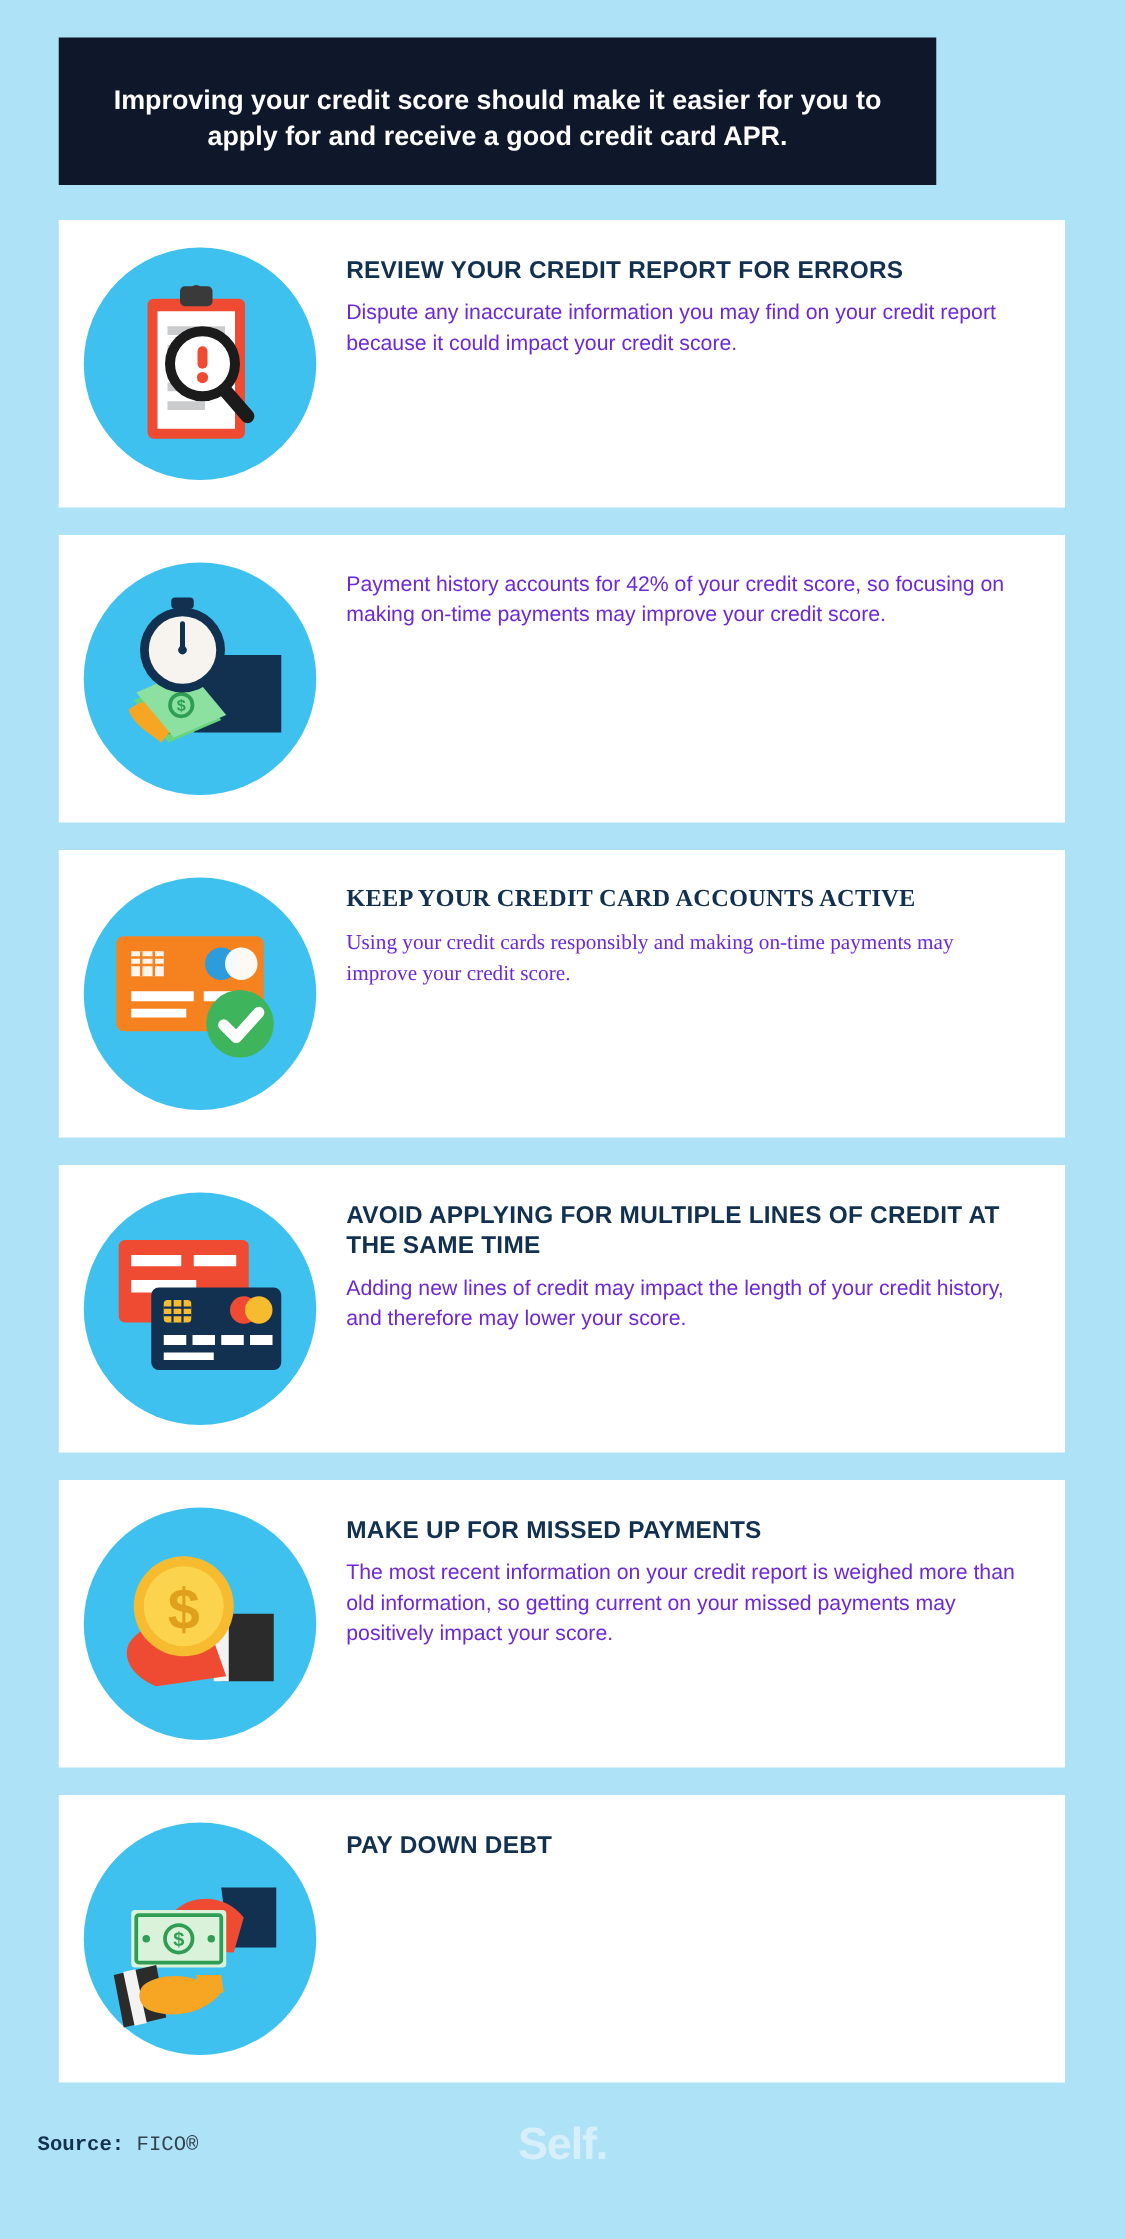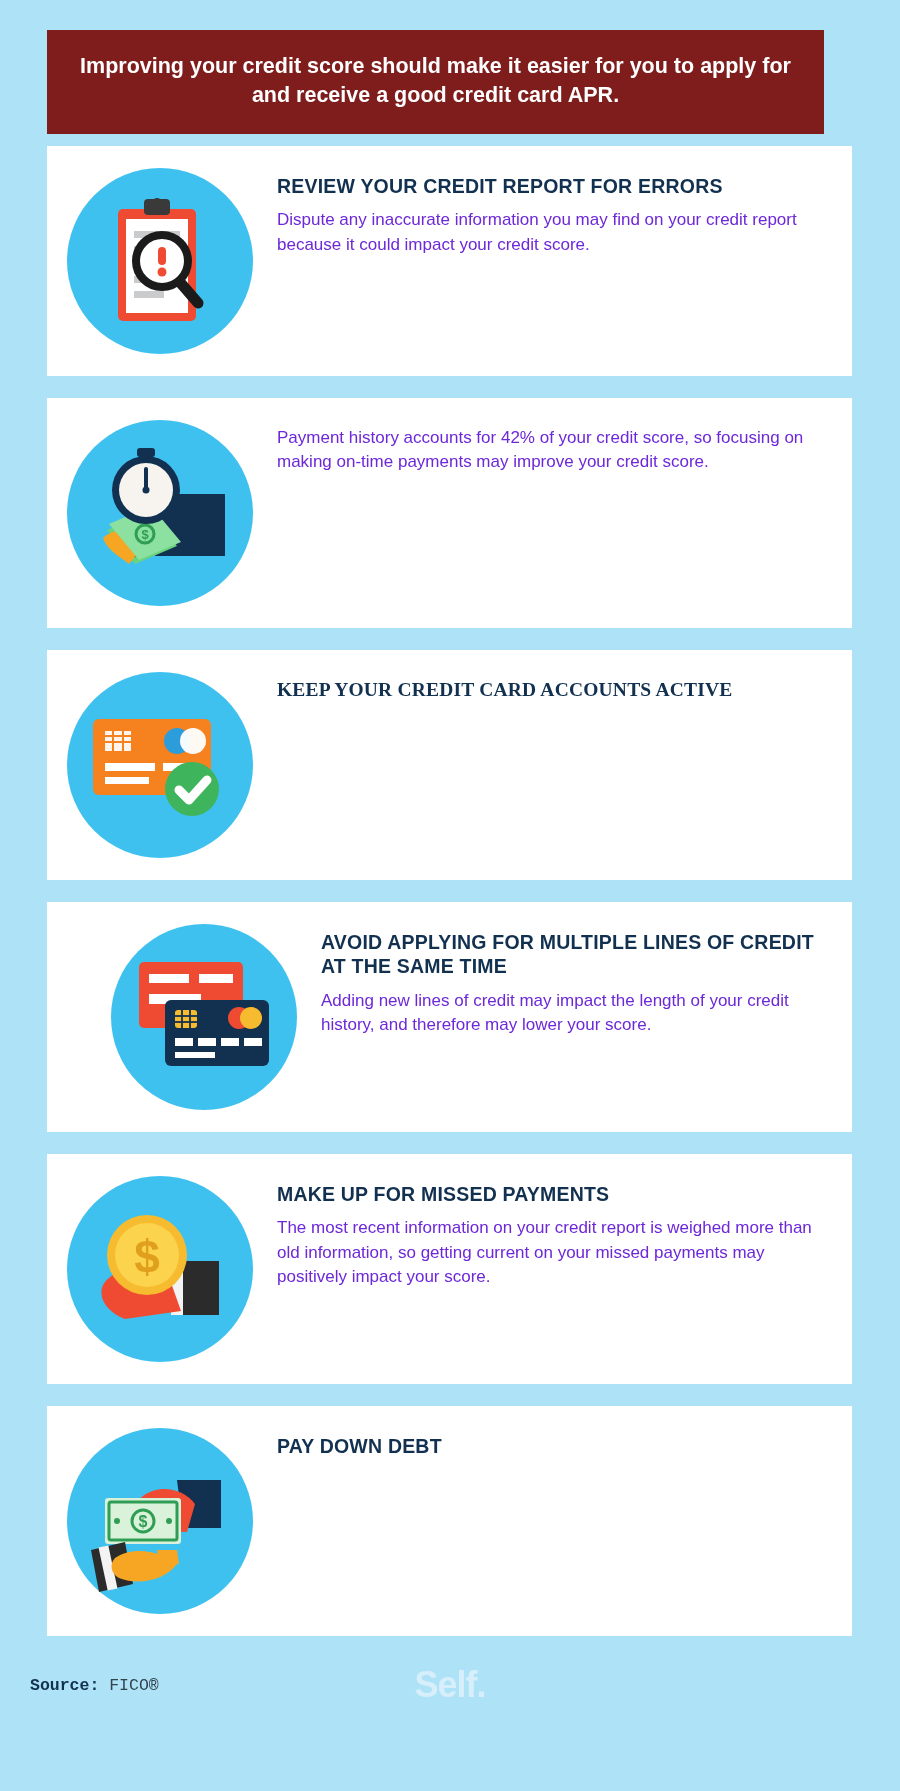--- a/index.html
+++ b/index.html
@@ -23,35 +23,35 @@
     font-weight: bold;
     letter-spacing: 0.5px;
     color: #12304f;
     text-transform: uppercase;
     padding-top: 42px;
     padding-left: 0px;
     line-height: 1.1;
   }
   .subtitle-band {
     margin-top: 30px;
-    background: #7f1d1d;
-    padding: 22px 28px 24px 28px;
-    width: 777px;
+    background: #0f172a;
+    padding: 36px 28px 24px 28px;
+    width: 702px;
     margin-left: -1px;
   }
   .subtitle-text {
     color: #ffffff;
     font-size: 21.5px;
     font-weight: bold;
     line-height: 1.35;
     text-align: center;
   }
 
   
-  .cards { margin-top: 12px; }
+  .cards { margin-top: 28px; }
   .card {
     position: relative;
     background: #ffffff;
     width: 805px;
     margin-left: -1px;
     margin-bottom: 22px;
     display: flex;
     align-items: flex-start;
     min-height: 182px;
     padding: 22px 30px 22px 0;
@@ -91,21 +91,21 @@
     color: #6d28d9;
     font-size: 17px;
     line-height: 1.42;
     font-weight: normal;
   }
 
   
   .card.c1 { min-height: 196px; }
   .card.c2 { min-height: 190px; }
   .card.c3 { min-height: 198px; font-family: Liberation Serif, serif; }
-  .card.c4 { min-height: 196px; padding-left: 44px; }
+  .card.c4 { min-height: 196px; }
   .card.c5 { min-height: 196px; }
   .card.c6 { min-height: 198px; margin-bottom: 0; }
 
   
   .footer {
     position: relative;
     height: 100px;
     display: flex;
     align-items: center;
   }
@@ -207,20 +207,21 @@
             <rect x="20" y="58" width="50" height="8" fill="#ffffff"></rect>
             <rect x="78" y="58" width="36" height="8" fill="#ffffff"></rect>
             <rect x="20" y="72" width="44" height="7" fill="#ffffff"></rect>
             <circle cx="107" cy="84" r="27" fill="#3eb55c"></circle>
             <path d="M94 85 L104 95 L122 75" stroke="#ffffff" stroke-width="9" fill="none" stroke-linecap="round" stroke-linejoin="round"></path>
           </svg>
         </div>
       </div>
       <div class="text-col">
         <div class="card-title">KEEP YOUR CREDIT CARD ACCOUNTS ACTIVE</div>
+        <div class="card-body">Using your credit cards responsibly and making on-time payments may improve your credit score.</div>
       </div>
     </div>
 
     <div class="card c4">
       <div class="icon-col">
         <div class="circle">
           <svg width="150" height="130" viewBox="0 0 150 130">
             <rect x="10" y="10" width="104" height="66" rx="5" fill="#ef4b33"></rect>
             <rect x="20" y="22" width="40" height="9" fill="#ffffff"></rect>
             <rect x="70" y="22" width="34" height="9" fill="#ffffff"></rect>

